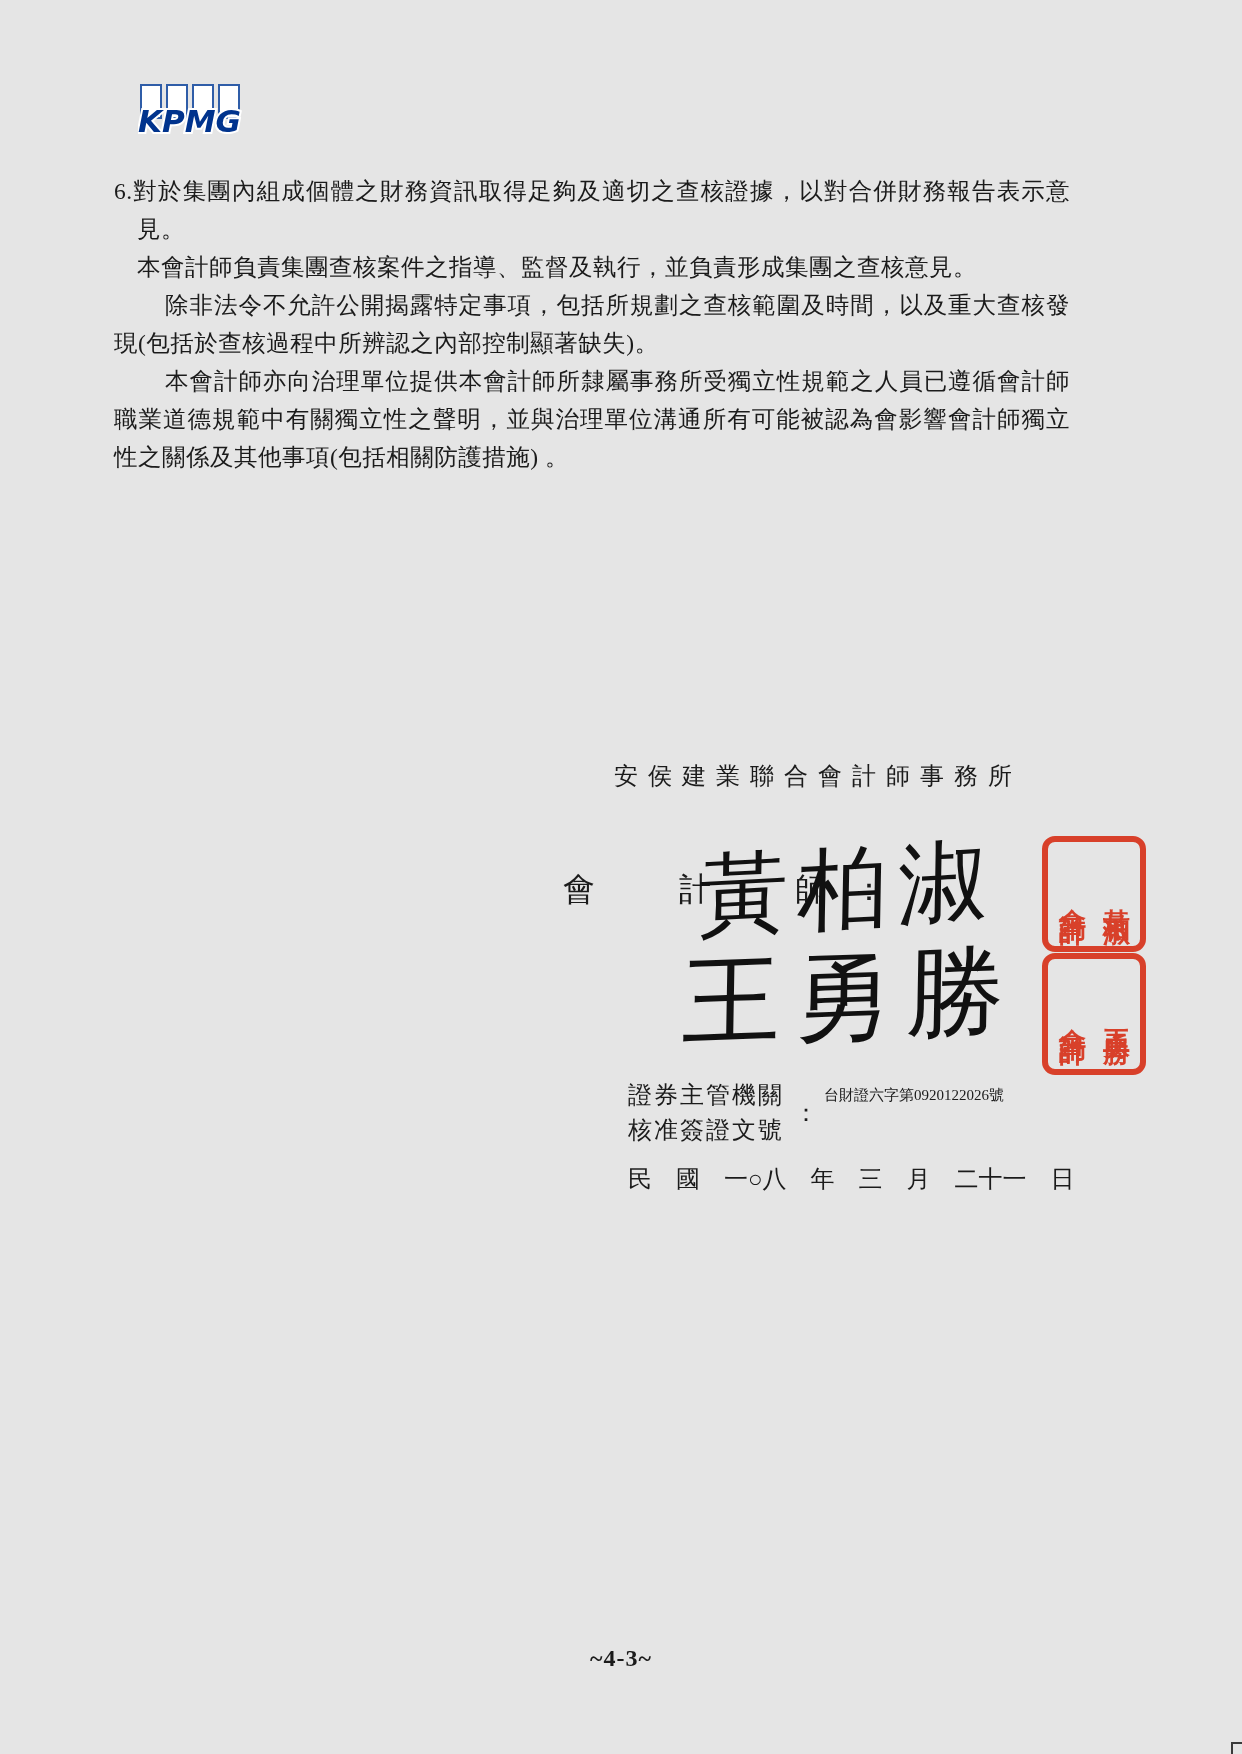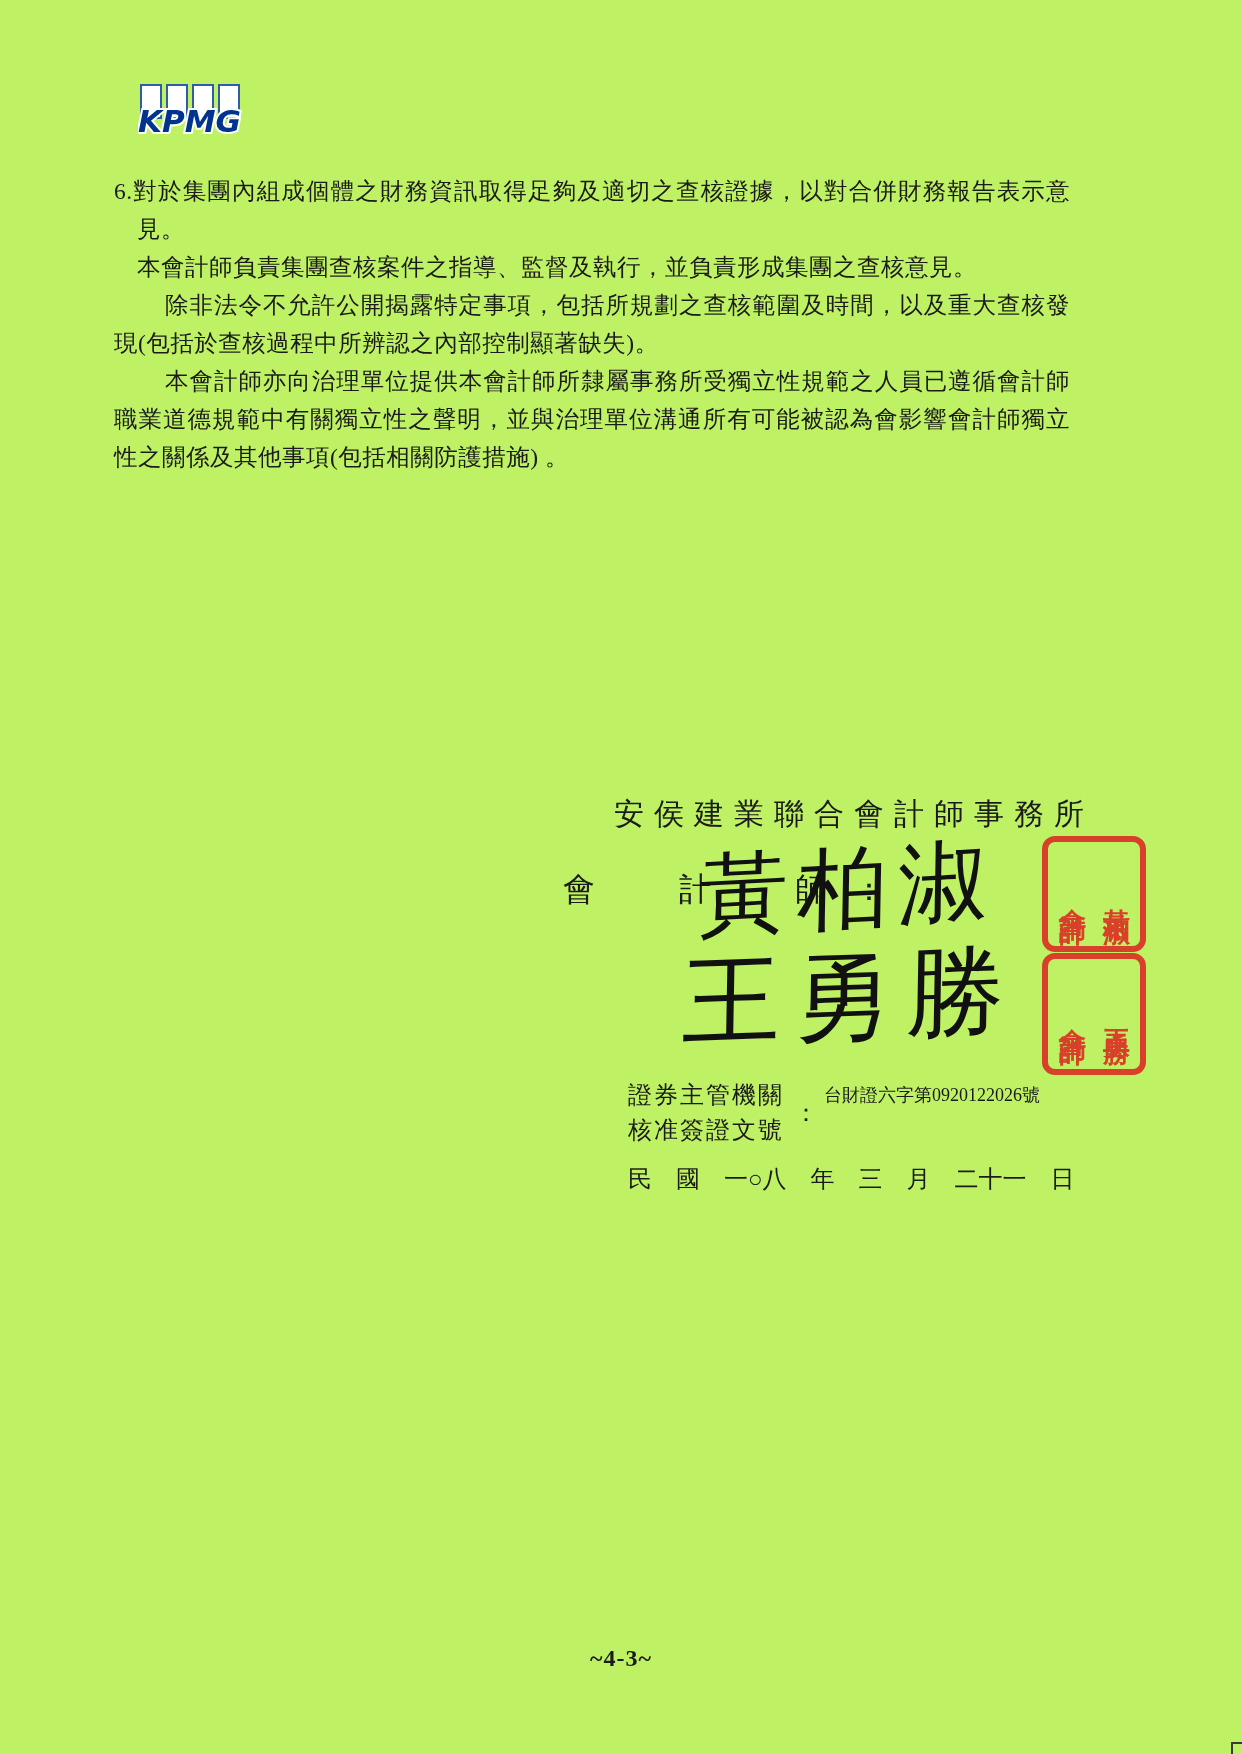--- a/index.html
+++ b/index.html
@@ -1,39 +1,39 @@
 <!DOCTYPE html>
 <html style="--stamp-color: #d8402a;"><head>
 <meta charset="utf-8">
 <style>
   html,body{margin:0;padding:0;background:#ffffff;}
   .page{
     position:relative;
     width:1242px;height:1754px;
-    background:#bef264;
+    background:#e5e5e5;
     overflow:hidden;
     font-family:"Liberation Serif","DejaVu Serif",serif;
     color:#1b1b1b;
   }
   
   .logo{position:absolute;left:138px;top:82px;width:110px;height:56px;}
   
   .body-text{
     position:absolute;left:114px;top:172px;width:956px;
     font-size:23.5px;line-height:38px;
     text-align:justify;
     letter-spacing:0.5px;
   }
   .body-text p{margin:0;}
   .p-item{padding-left:23px;text-indent:-23px;}
   .p-ind{text-indent:51px;}
   
   .firm-name{
-    position:absolute;left:614px;top:794px;
-    font-size:30px;letter-spacing:10px;white-space:nowrap;
+    position:absolute;left:614px;top:760px;
+    font-size:24px;letter-spacing:10px;white-space:nowrap;
   }
   .cpa-label{
     position:absolute;left:563px;top:868px;
     font-size:32px;letter-spacing:26px;white-space:nowrap;
   }
   .sig{
     position:absolute;white-space:nowrap;
     font-family:"DejaVu Sans","Liberation Sans",sans-serif;
     font-weight:400;color:#111;
   }
@@ -55,21 +55,21 @@
     color:var(--stamp-color,#d8402a);
     font-weight:bold;font-size:27px;line-height:1;
     letter-spacing:5px;
     font-family:"Liberation Serif","DejaVu Serif",serif;
   }
   
   .approval{position:absolute;left:628px;top:1078px;}
   .appr-row{display:flex;align-items:stretch;}
   .appr-labels{font-size:24px;line-height:35px;letter-spacing:2px;white-space:nowrap;}
   .appr-colon{font-size:24px;display:flex;align-items:center;margin:0 6px 0 10px;}
-  .appr-values{font-size:18px;line-height:35px;white-space:nowrap;}
+  .appr-values{font-size:15px;line-height:35px;white-space:nowrap;}
   .appr-date{font-size:24px;margin-top:15px;white-space:nowrap;}
   
   .footer{
     position:absolute;left:0;top:1645px;width:1242px;
     text-align:center;font-size:24px;font-weight:bold;
     letter-spacing:1px;
   }
   
   .corner-mark{
     position:absolute;left:1231px;top:1742px;width:18px;height:18px;

